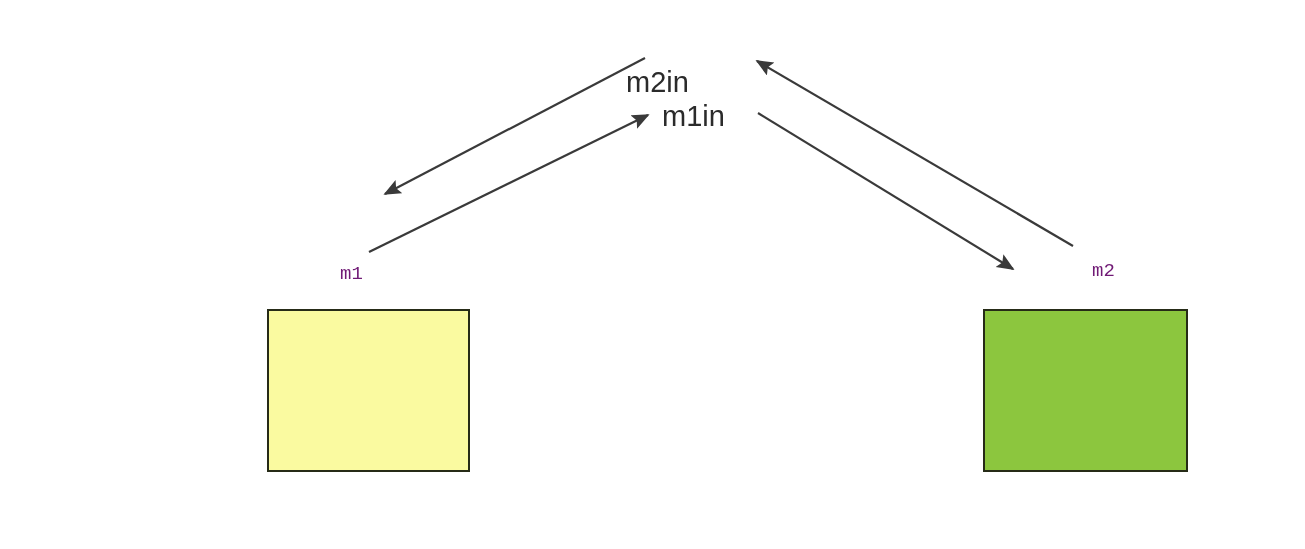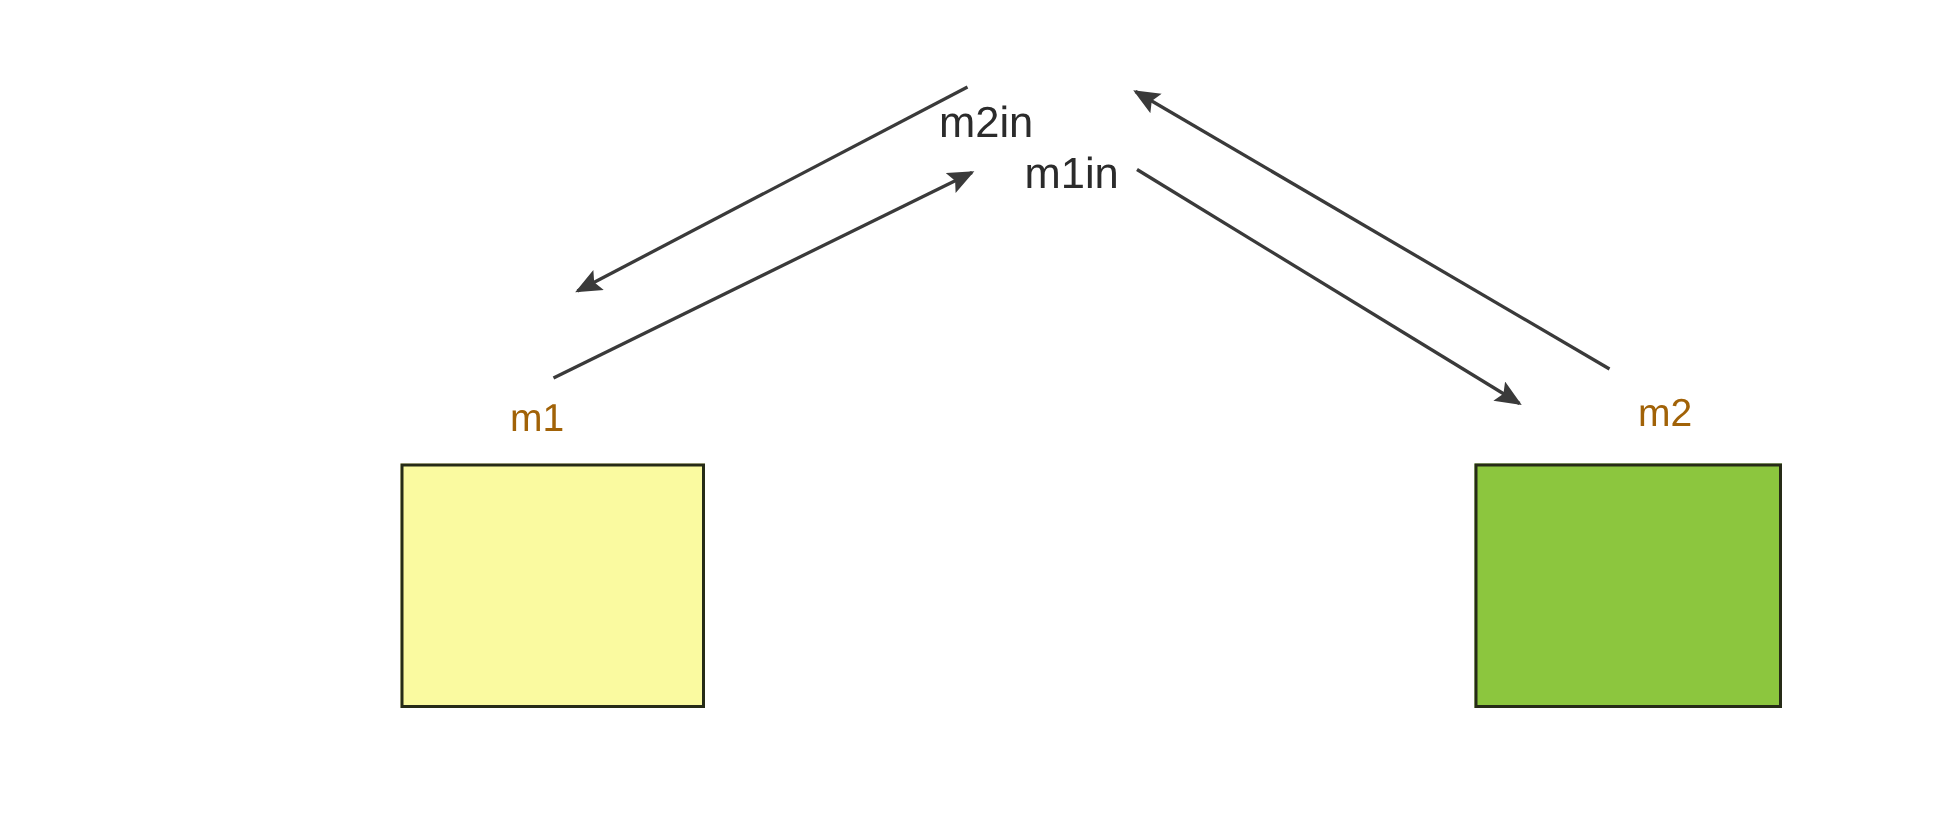--- a/index.html
+++ b/index.html
@@ -25,23 +25,23 @@
     width: 1305px;
     height: 549px;
   }
   .node-box {
     position: absolute;
     box-sizing: border-box;
     border: 2px solid #262b17;
   }
   .node-label {
     position: absolute;
-    font-family: Liberation Sans, sans-serif;
-    font-size: 26px;
-    color: #a16207;
+    font-family: Liberation Mono, monospace;
+    font-size: 19px;
+    color: #701a75;
     white-space: nowrap;
     line-height: 1;
   }
   .port-label {
     position: absolute;
     font-family: "Liberation Sans", sans-serif;
     font-size: 29px;
     color: #2b2b2b;
     white-space: nowrap;
     line-height: 1;
@@ -58,21 +58,21 @@
         <path d="M 0 0 L 8 3.4 L 0 6.8 L 1.5 3.4 z" fill="#3a3a3a"></path>
       </marker>
     </defs>
     <line stroke="#3a3a3a" stroke-width="2.2" marker-end="url(#ah)" x1="645" y1="58" x2="385" y2="194"></line>
     <line stroke="#3a3a3a" stroke-width="2.2" marker-end="url(#ah)" x1="369" y1="252" x2="648" y2="115"></line>
     <line stroke="#3a3a3a" stroke-width="2.2" marker-end="url(#ah)" x1="1073" y1="246" x2="757" y2="61"></line>
     <line stroke="#3a3a3a" stroke-width="2.2" marker-end="url(#ah)" x1="758" y1="113" x2="1013" y2="269"></line>
   </svg>
 
   <div class="port-label" style="left: 626px; top: 48px; margin-top: 20px;">m2in</div>
-  <div class="port-label" style="left: 683px; top: 102px;">m1in</div>
+  <div class="port-label" style="left: 662px; top: 102px;">m1in</div>
 
   <div class="node-label" style="left: 340px; top: 265px;">m1</div>
   <div class="node-label" style="left: 1062px; top: 262px; margin-left: 30px;">m2</div>
 
   <div class="node-box" style="left: 267px; top: 309px; width: 203px; height: 163px; background: rgb(250, 250, 160); border-color: rgb(38, 43, 23);"></div>
   <div class="node-box" style="left: 983px; top: 309px; width: 205px; height: 163px; background: rgb(140, 198, 62); border-color: rgb(38, 43, 23);"></div>
 
 </div>
 
 </body></html>

